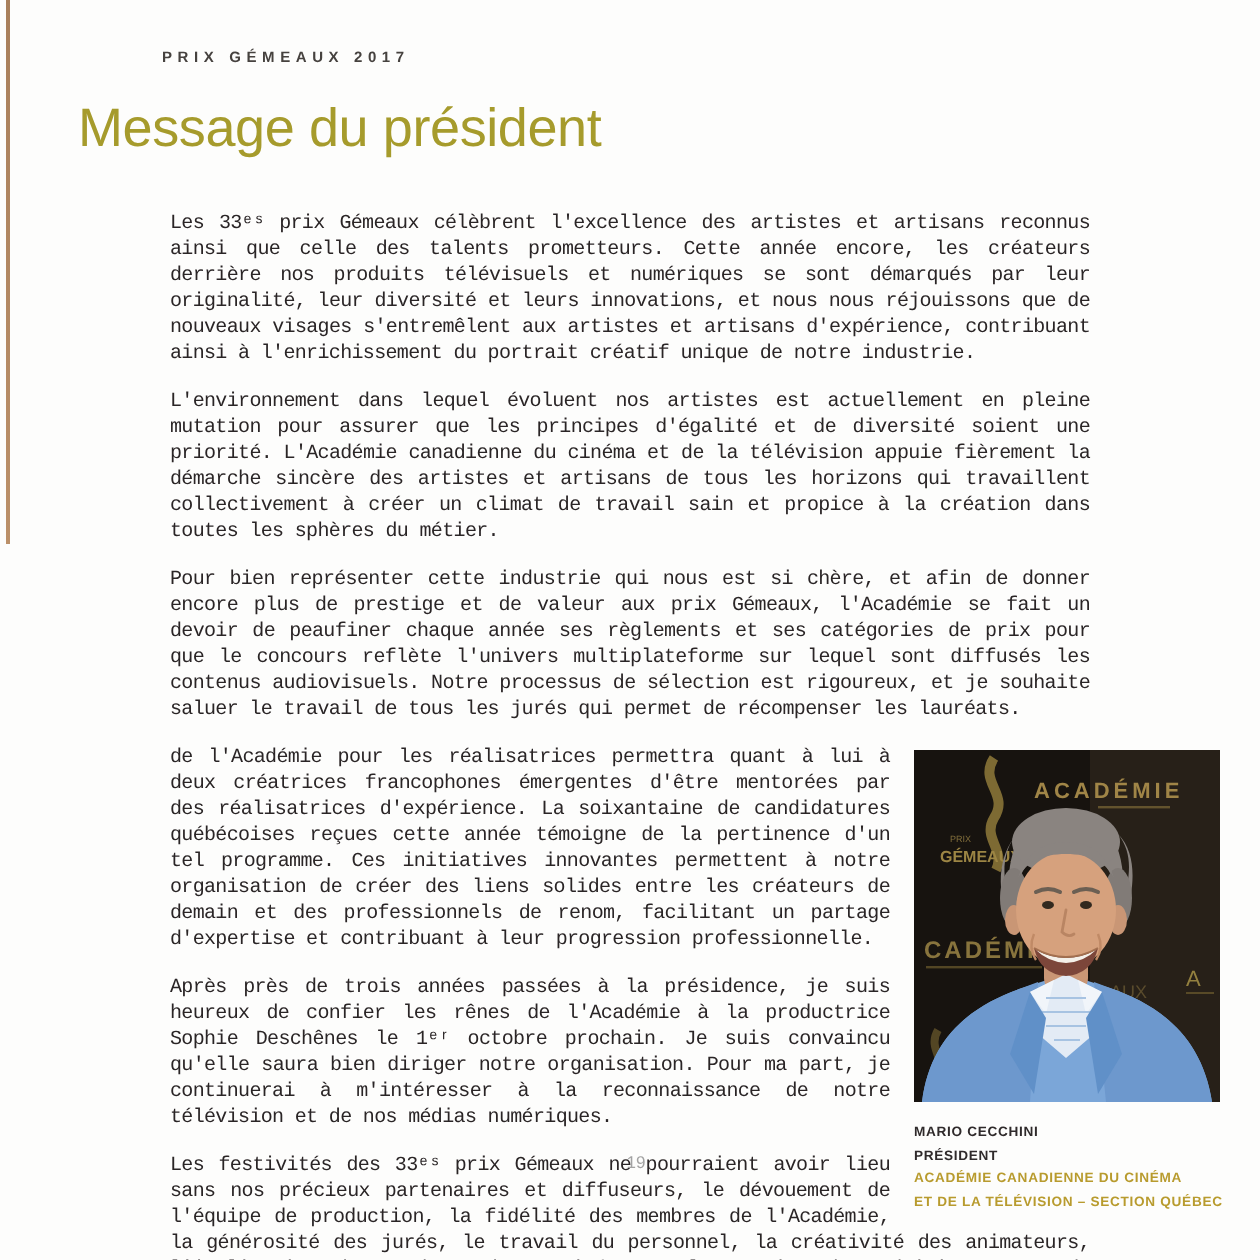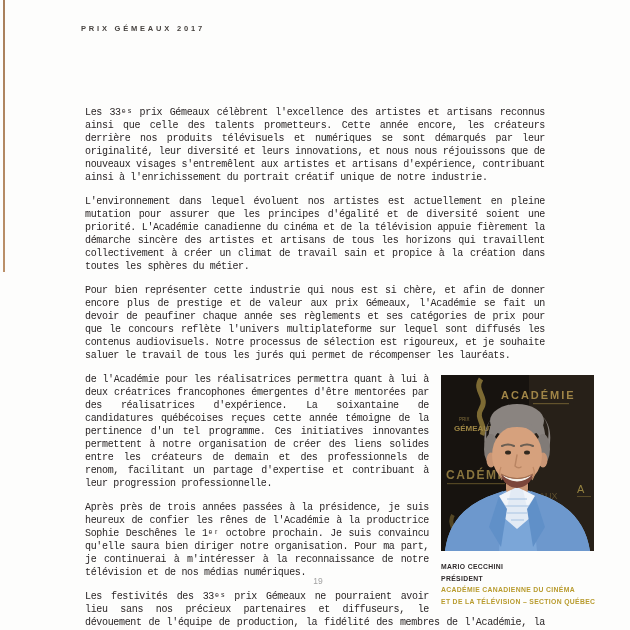--- a/index.html
+++ b/index.html
@@ -28,21 +28,21 @@
     position:absolute;left:85px;top:106px;width:505px;
   }
   .para{
     margin:0 0 11px;padding-right:45px;
     font-size:10px;line-height:13px;letter-spacing:-0.33px;
     text-align:justify;color:#2a2526;font-family:Liberation Mono, monospace;
   }
   .para.joined{margin-bottom:0;}
   .para.cont{margin-top:0;}
   .photo-block{
-    float:right;width:133px;margin:2px 16px 8px 12px;
+    float:right;width:133px;margin:2px 0 8px 12px;
   }
   .photo-block svg{display:block;}
   .cap{
     font-size:6.8px;font-weight:700;letter-spacing:0.35px;
     line-height:11.5px;color:#2f2a2b;white-space:nowrap;
   }
   .cap.first{margin-top:10px;}
   .cap.org{color:var(--caption-gold,#b89b2e);}
   .page-num{
     position:absolute;left:318px;top:576px;transform:translateX(-50%);
@@ -51,20 +51,21 @@
 </style>
 </head>
 <body>
 
 <div class="page">
 
   <div class="spine-line"></div>
 
   <div class="eyebrow">PRIX GÉMEAUX 2017</div>
 
+  <h1 class="title">Message du président</h1>
 
   <div class="article">
 
     <p class="para">Les 33ᵉˢ prix Gémeaux célèbrent l'excellence des artistes et artisans reconnus ainsi que celle des talents prometteurs. Cette année encore, les créateurs derrière nos produits télévisuels et numériques se sont démarqués par leur originalité, leur diversité et leurs innovations, et nous nous réjouissons que de nouveaux visages s'entremêlent aux artistes et artisans d'expérience, contribuant ainsi à l'enrichissement du portrait créatif unique de notre industrie.</p>
     <p class="para">L'environnement dans lequel évoluent nos artistes est actuellement en pleine mutation pour assurer que les principes d'égalité et de diversité soient une priorité. L'Académie canadienne du cinéma et de la télévision appuie fièrement la démarche sincère des artistes et artisans de tous les horizons qui travaillent collectivement à créer un climat de travail sain et propice à la création dans toutes les sphères du métier.</p>
     <p class="para">Pour bien représenter cette industrie qui nous est si chère, et afin de donner encore plus de prestige et de valeur aux prix Gémeaux, l'Académie se fait un devoir de peaufiner chaque année ses règlements et ses catégories de prix pour que le concours reflète l'univers multiplateforme sur lequel sont diffusés les contenus audiovisuels. Notre processus de sélection est rigoureux, et je souhaite saluer le travail de tous les jurés qui permet de récompenser les lauréats.</p>
 
     <aside class="photo-block">
       <svg width="153" height="176" viewBox="0 0 153 176" xmlns="http://www.w3.org/2000/svg">
 

